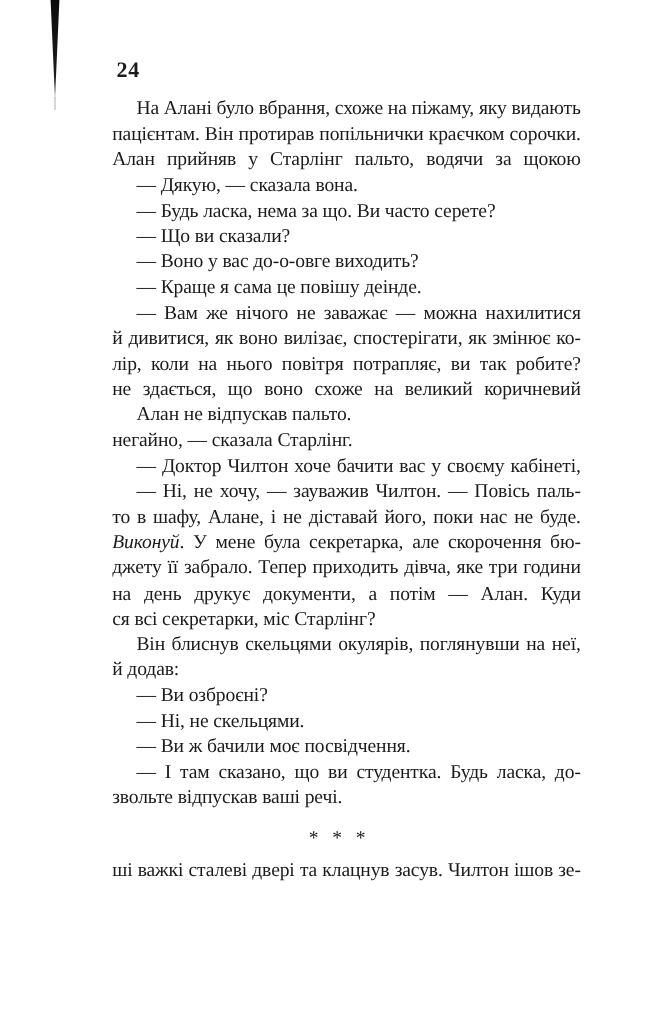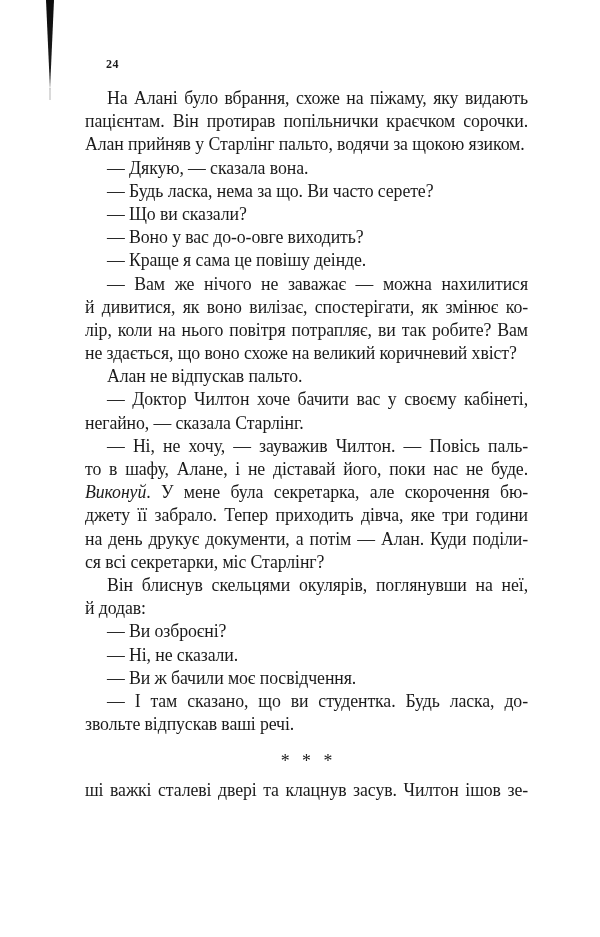--- a/index.html
+++ b/index.html
@@ -8,35 +8,36 @@
     background: #fefefe;
     position: relative;
     overflow: hidden;
     font-family: "Liberation Serif", serif;
     color: #1b1b1b;
   }
   .page { position: absolute; inset: 0; background: #ffffff; }
   .binding-mark { position: absolute; left: 43px; top: 0; filter: blur(0.4px); }
   .pagenum {
     position: absolute; left: 106px; top: 54px;
-    font-size: 12px; line-height: 20px; font-weight: 700;
+    font-size: 20px; line-height: 20px; font-weight: 700;
     letter-spacing: 0.5px;
   }
   .textblock {
     position: absolute; left: 85px; top: 87px; width: 443px;
     font-size: 17.8px; line-height: 23.2px;
     letter-spacing: -0.1px;
   }
   .para { margin: 0; }
   .line {
     text-align: justify;
     text-align-last: justify;
     height: 23.2px;
     overflow: hidden;
     white-space: normal;
+    margin-left: 17px;
   }
   .line.last { text-align-last: auto; }
   .line.ind { text-indent: 22px; }
   .it { font-style: italic; }
   .sep {
     height: 23.2px;
     margin: 14px 0 6px 0;
     text-align: center;
     letter-spacing: 4px;
     text-indent: 4px;
@@ -86,40 +87,40 @@
       <div class="para">
         <div class="line ind">— Вам же нічого не заважає — можна нахилитися</div>
         <div class="line">й дивитися, як воно вилізає, спостерігати, як змінює ко-</div>
         <div class="line">лір, коли на нього повітря потрапляє, ви так робите? Вам</div>
         <div class="line last">не здається, що воно схоже на великий коричневий хвіст?</div>
       </div>
       <div class="para">
         <div class="line last ind">Алан не відпускав пальто.</div>
       </div>
       <div class="para">
+        <div class="line last">негайно, — сказала Старлінг.</div>
         <div class="line ind">— Доктор Чилтон хоче бачити вас у своєму кабінеті,</div>
-        <div class="line last">негайно, — сказала Старлінг.</div>
       </div>
       <div class="para">
         <div class="line ind">— Ні, не хочу, — зауважив Чилтон. — Повісь паль-</div>
         <div class="line">то в шафу, Алане, і не діставай його, поки нас не буде.</div>
         <div class="line"><span class="it">Виконуй</span><span>. У мене була секретарка, але скорочення бю-</span></div>
         <div class="line">джету її забрало. Тепер приходить дівча, яке три години</div>
         <div class="line">на день друкує документи, а потім — Алан. Куди поділи-</div>
         <div class="line last">ся всі секретарки, міс Старлінг?</div>
       </div>
       <div class="para">
         <div class="line ind">Він блиснув скельцями окулярів, поглянувши на неї,</div>
         <div class="line last">й додав:</div>
       </div>
       <div class="para">
         <div class="line last ind">— Ви озброєні?</div>
       </div>
       <div class="para">
-        <div class="line last ind">— Ні, не сказали.</div>
+        <div class="line last ind">— Ні, не скельцями.</div>
       </div>
       <div class="para">
         <div class="line last ind">— Ви ж бачили моє посвідчення.</div>
       </div>
       <div class="para">
         <div class="line ind">— І там сказано, що ви студентка. Будь ласка, до-</div>
         <div class="line last">звольте відпускав ваші речі.</div>
       </div>
       <div class="sep">* * *</div>
       <div class="para">

